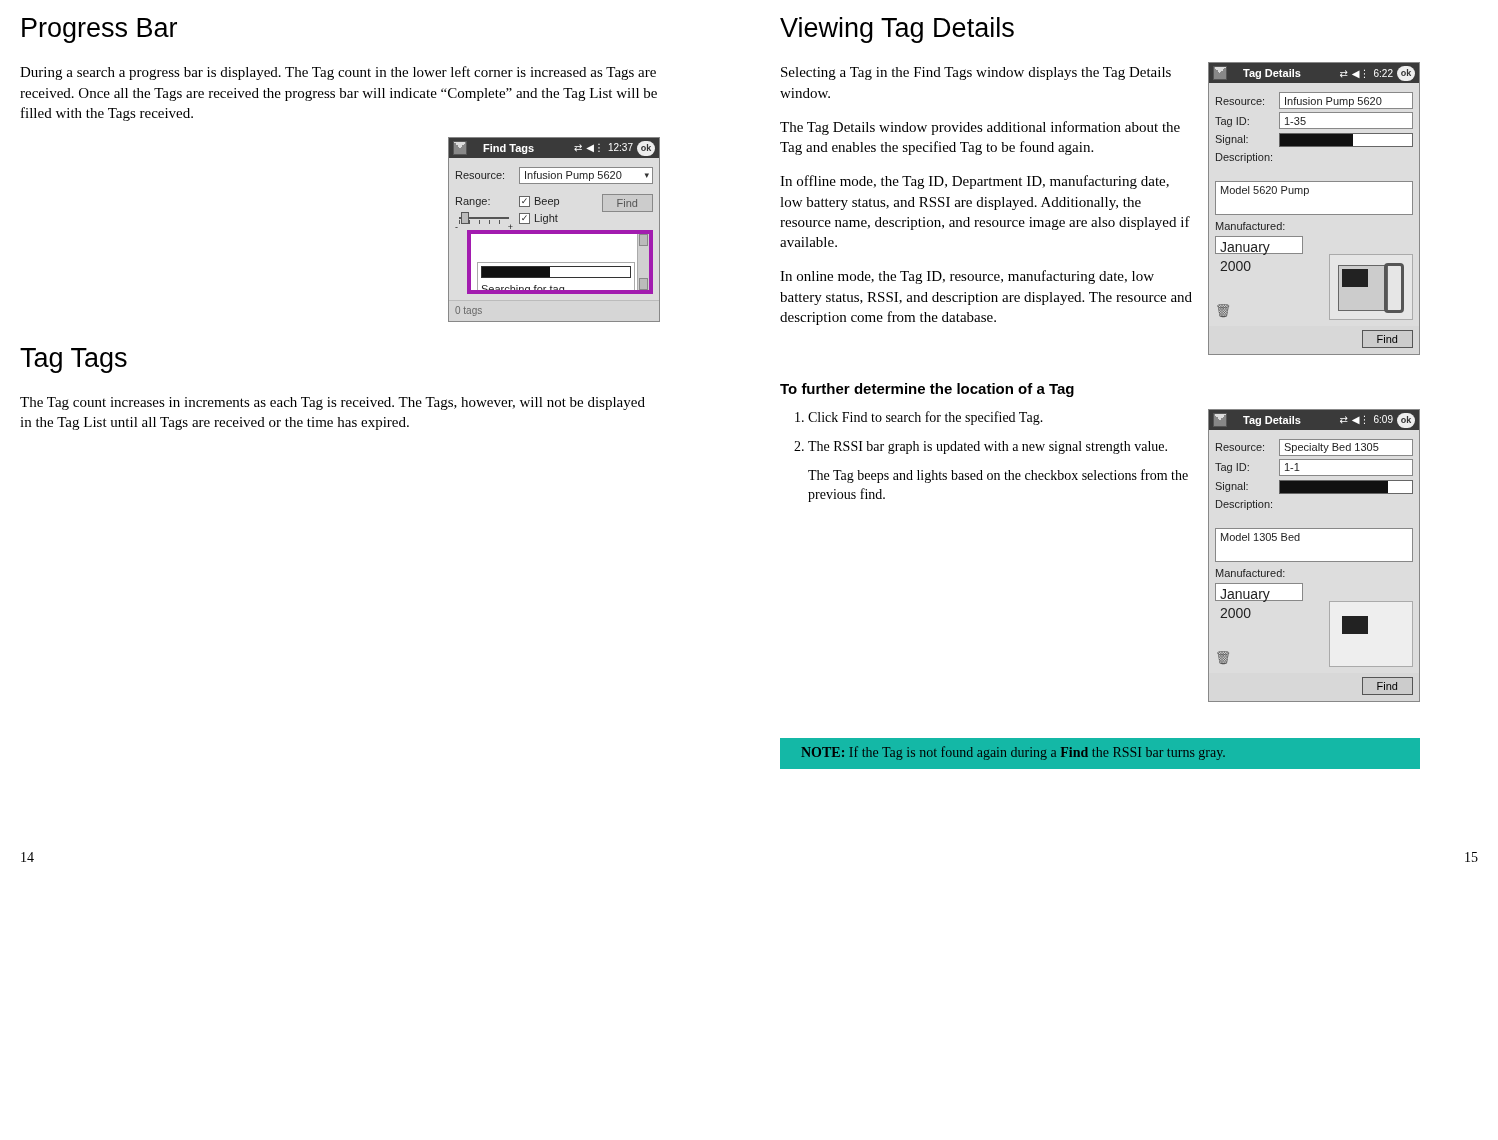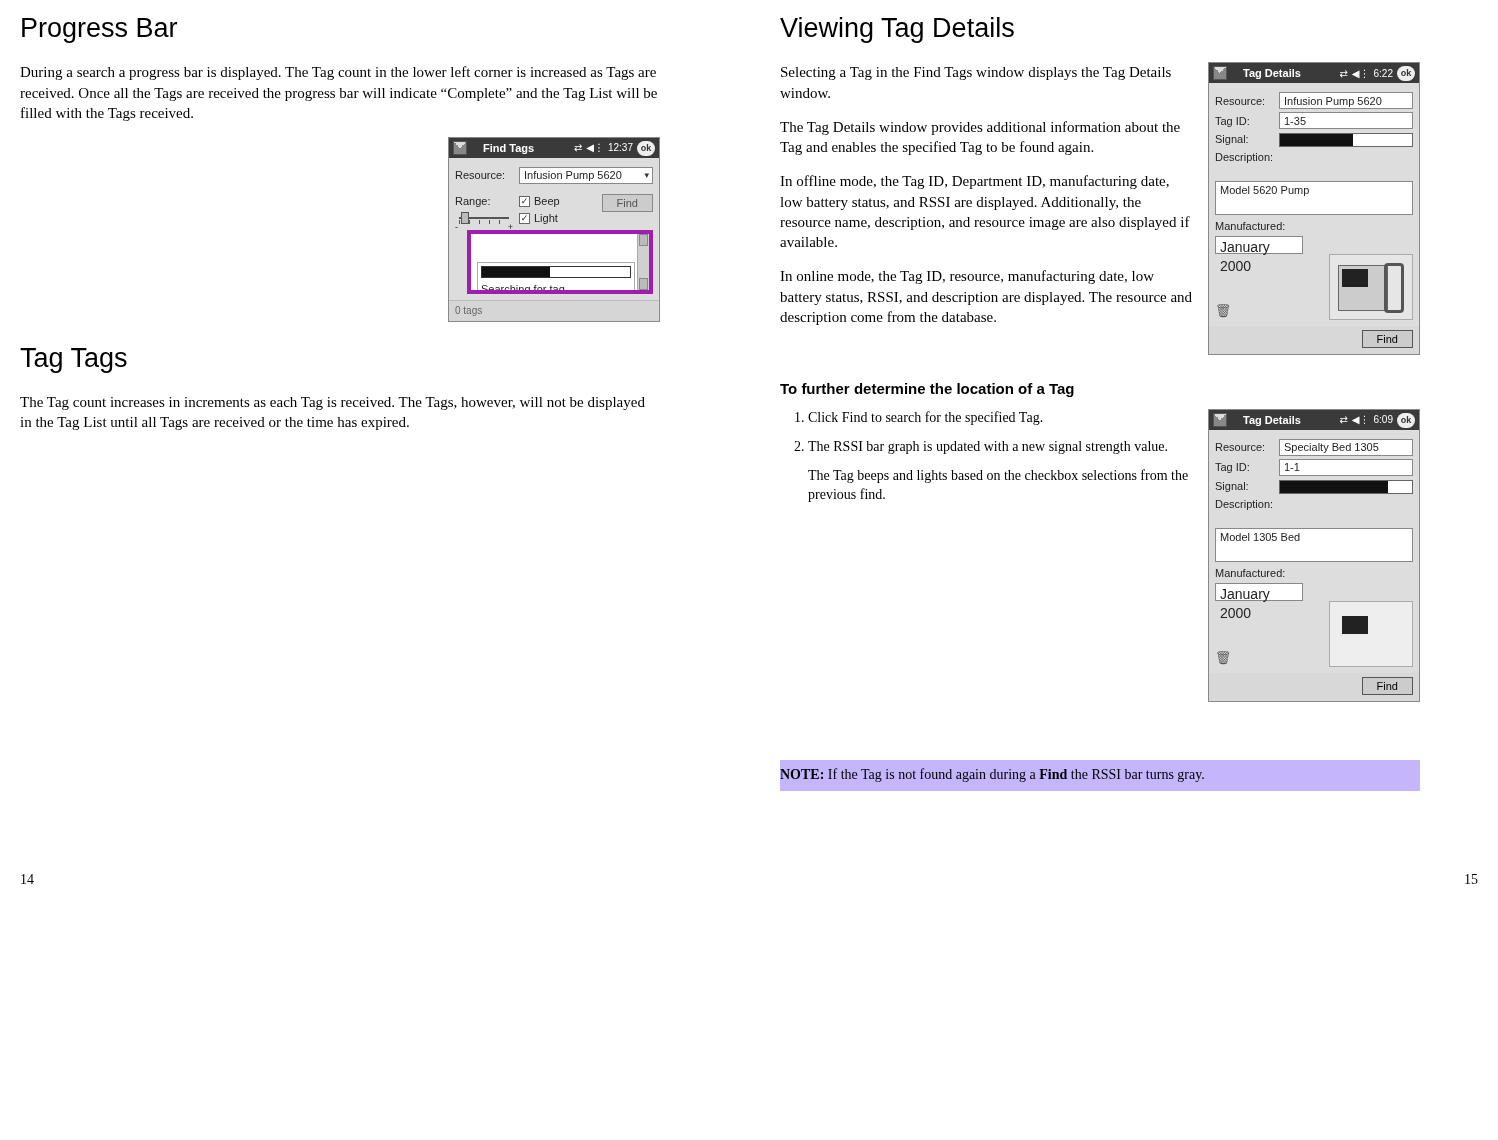--- a/index.html
+++ b/index.html
@@ -208,25 +208,25 @@
   .ppc .find-row {
     display:flex; justify-content:flex-end; padding: 4px 6px 6px 6px;
   }
 
   .float-right-ppc {
     float: right;
     margin: 0 0 8px 14px;
   }
 
   .note-box {
-    background: #c4b5fd;
-    padding: 6px 0;
+    background: #14b8a6;
+    padding: 6px 21px;
     font-family: Georgia, serif;
     font-size: 14px;
-    margin-top: 50px;
+    margin-top: 28px;
   }
 
   .page-nums {
     position: relative;
     width: 100%;
     display: flex;
     justify-content: space-between;
     font-family: Georgia, serif;
     font-size: 14px;
     margin-top: 80px;

